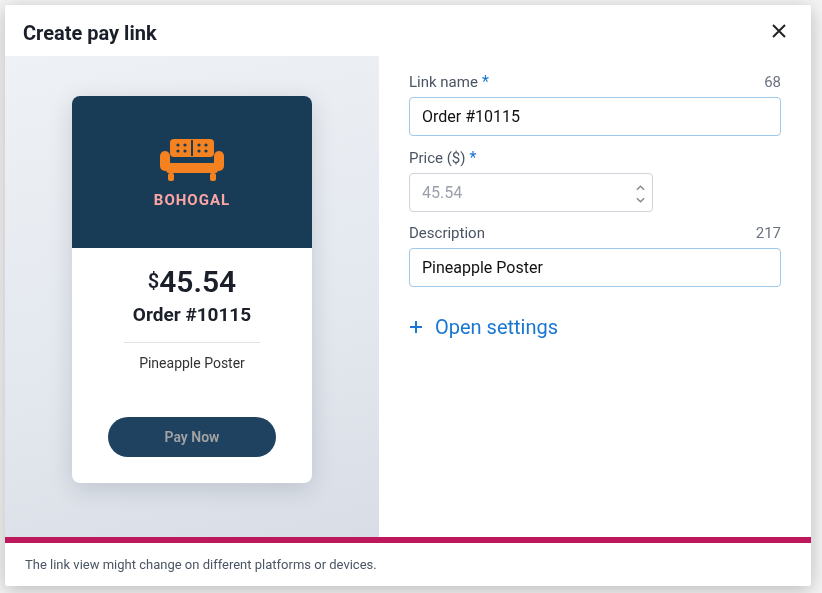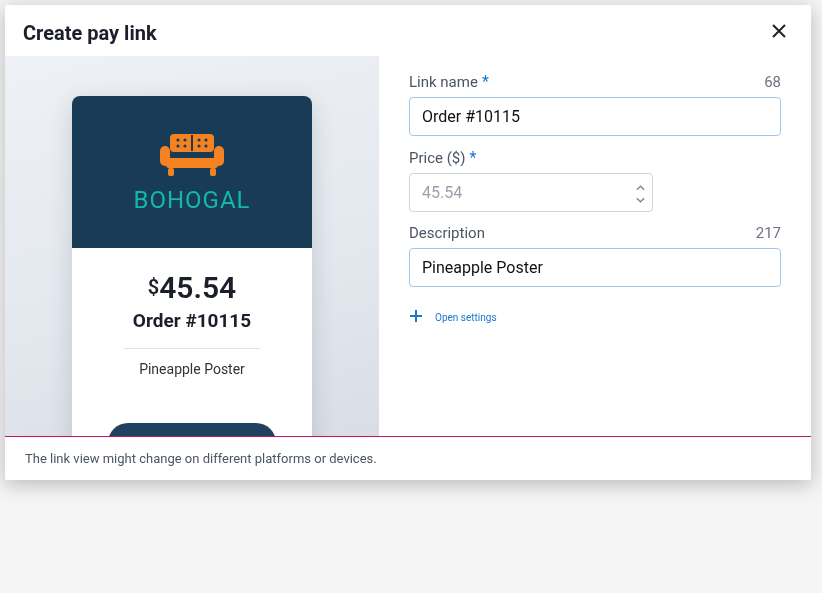--- a/index.html
+++ b/index.html
@@ -1,49 +1,49 @@
 <!DOCTYPE html>
 <html><head>
   <meta charset="utf-8">
   <style>
     * { box-sizing: border-box; margin: 0; padding: 0; font-family: -apple-system, BlinkMacSystemFont, "Segoe UI", Roboto, Helvetica, Arial, sans-serif; }
     body { width: 822px; height: 593px; background: #f5f5f5; display: flex; align-items: flex-start; justify-content: flex-start; }
-    .modal { width: 806px; height: 475px; background: #fff; position: relative; box-shadow: 0 4px 20px rgba(0,0,0,0.25); border-radius: 2px; margin: 5px; display: flex; flex-direction: column; }
+    .modal { width: 806px; height: 581px; background: #fff; position: relative; box-shadow: 0 4px 20px rgba(0,0,0,0.25); border-radius: 2px; margin: 5px; display: flex; flex-direction: column; }
     .header { display: flex; align-items: center; justify-content: space-between; padding: 14px 20px 10px 18px; }
     .header h1 { font-size: 20px; font-weight: 700; color: #1b1f2a; }
     .close-btn { background: none; border: none; cursor: pointer; padding: 4px; color: #000; }
     .close-btn svg { width: 16px; height: 16px; stroke: #222; stroke-width: 2; }
     .body { flex: 1; display: flex; overflow: hidden; }
     .preview-pane { width: 374px; background: linear-gradient(165deg, #eef1f5 0%, #e3e8ef 60%, #d9dee6 100%); display: flex; align-items: flex-start; justify-content: center; padding-top: 40px; }
     .card { width: 240px; background: #fff; border-radius: 8px; box-shadow: 0 6px 24px rgba(16,24,40,0.15); overflow: hidden; }
     .card-top { background: #183b56; height: 152px; display: flex; flex-direction: column; align-items: center; justify-content: center; gap: 10px; }
     .couch-icon svg { display: block; }
-    .brand { color: #14b8a6; font-weight: 400; font-size: 24px; letter-spacing: 1px; }
-    .card-body { padding: 22px 18px 26px 18px; text-align: center; }
+    .brand { color: #fca5a5; font-weight: 700; font-size: 15px; letter-spacing: 1px; }
+    .card-body { padding: 16px 18px 26px 18px; text-align: center; }
     .price { font-size: 30px; font-weight: 600; color: #1b1f2a; }
     .price .cur { font-size: 20px; vertical-align: 4px; }
     .order { font-size: 19px; font-weight: 700; color: #1b1f2a; margin-top: 4px; }
     .divider-h { border: none; border-top: 1px solid #e0e3e8; margin: 16px 34px 12px 34px; }
     .desc { font-size: 14px; color: #333; }
     .paynow { margin-top: 46px; display: inline-block; width: 168px; padding: 12px 0; background: #1e4260; color: #a3a3a3; font-size: 14px; font-weight: 600; border: none; border-radius: 24px; cursor: pointer; }
     .form-pane { flex: 1; padding: 16px 30px 0 30px; }
     .field { margin-bottom: 12px; }
     .label-row { display: flex; justify-content: space-between; align-items: baseline; margin-bottom: 6px; }
     .label { font-size: 15px; color: #4b5563; }
     .req { color: #1976d2; font-size: 16px; margin-left: 4px; }
     .counter { font-size: 15px; color: #6b7280; }
     .text-input { width: 100%; border: 1px solid #9fc8ea; border-radius: 4px; padding: 9px 12px; font-size: 16px; color: #111; outline: none; }
     .num-wrap { position: relative; width: 244px; }
     .num-input { width: 100%; border: 1px solid #cfd4da; border-radius: 4px; padding: 9px 28px 9px 12px; font-size: 16px; color: #9aa1ab; outline: none; }
     .spinner { position: absolute; right: 8px; top: 0; bottom: 0; display: flex; flex-direction: column; justify-content: center; gap: 0; }
     .spinner button { background: none; border: none; cursor: pointer; padding: 0; height: 12px; display: flex; align-items: center; }
     .spinner svg { width: 9px; height: 6px; stroke: #888; fill: none; stroke-width: 1.6; }
-    .open-settings { display: inline-flex; align-items: center; gap: 12px; color: #1976d2; font-size: 10px; background: none; border: none; cursor: pointer; padding: 0; margin-top: 10px; }
+    .open-settings { display: inline-flex; align-items: center; gap: 12px; color: #1976d2; font-size: 20px; background: none; border: none; cursor: pointer; padding: 0; margin-top: 16px; }
     .open-settings svg { width: 14px; height: 14px; stroke: #1976d2; stroke-width: 2; }
-    .footer { border-top: 1px solid #be185d; padding: 14px 20px; display: flex; align-items: center; justify-content: space-between; }
+    .footer { border-top: 6px solid #be185d; padding: 14px 20px; display: flex; align-items: center; justify-content: space-between; }
     .footnote { font-size: 13px; color: #4b5563; }
     .create-btn { background: #1976d2; color: #fff; border: none; border-radius: 22px; padding: 10px 22px; font-size: 15px; font-weight: 600; cursor: pointer; }
   </style>
 </head>
 <body>
 
 <div class="modal">
 
   <div class="header">
     <h1>Create pay link</h1>

